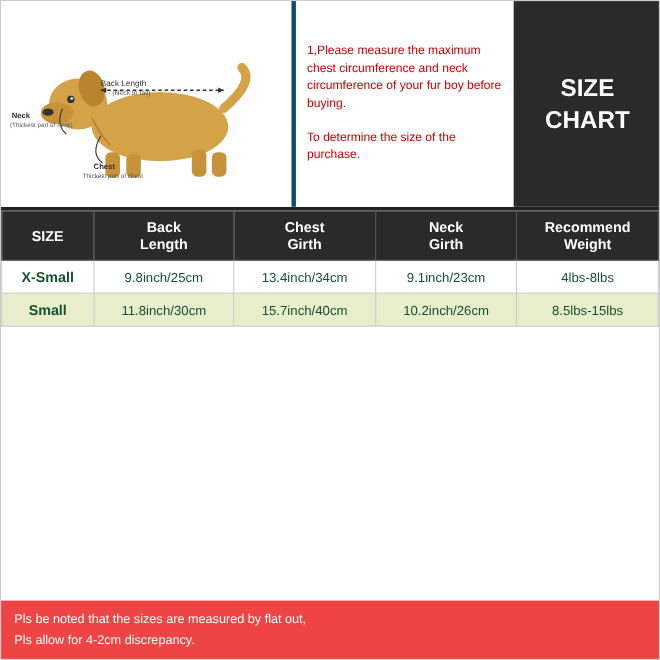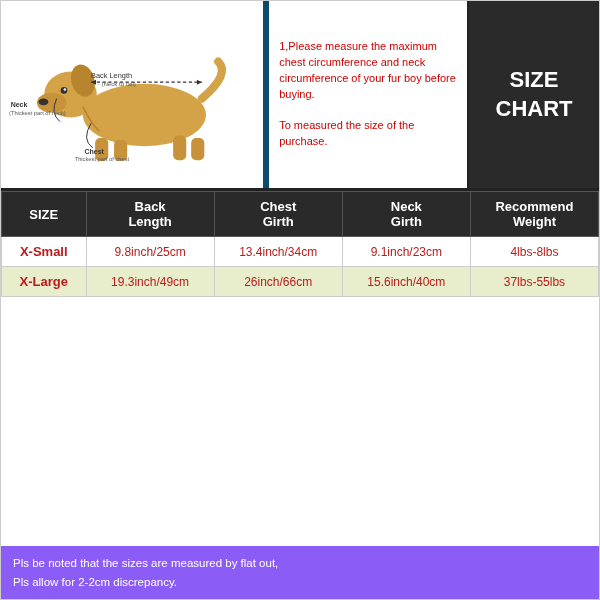--- a/index.html
+++ b/index.html
@@ -24,21 +24,21 @@
       height: 190px;
       border-bottom: 3px solid #222;
     }
     .dog-diagram {
       width: 310px;
       background: #fff;
       display: flex;
       align-items: center;
       justify-content: center;
       padding: 8px;
-      border-right: 6px solid #0c4a6e;
+      border-right: 4px solid #0c4a6e;
       position: relative;
     }
     .dog-diagram svg {
       width: 100%;
       height: 100%;
     }
     .instructions {
       width: 230px;
       background: #fff;
       padding: 8px 10px;
@@ -93,30 +93,30 @@
       background: #fff;
     }
     tbody tr:nth-child(even) {
       background: #e8edcc;
     }
     tbody td {
       font-size: 12px;
       padding: 7px 4px;
       text-align: center;
       border: 1px solid #ccc;
-      color: #b91c1c;
+      color: #14532d;
     }
     tbody td:first-child {
       font-weight: bold;
       font-size: 13px;
     }
 
     
     .footer {
-      background: #8b5cf6;
+      background: #ef4444;
       padding: 8px 12px;
       color: #fff;
       font-size: 11.5px;
       line-height: 1.6;
     }
   </style>
 </head>
 <body>
 
 <div class="container">
@@ -163,21 +163,21 @@
         <path d="M100 120 Q88 140 102 150" stroke="#333" stroke-width="1.2" fill="none"></path>
         <text x="92" y="157" font-size="8.5" fill="#333" font-family="Arial" font-weight="bold">Chest</text>
         <text x="80" y="166" font-size="7" fill="#555" font-family="Arial">Thickest part of chest</text>
       </svg>
     </div>
 
     <div class="instructions">
       <p>
         <span>1,Please measure the maximum chest circumference and neck circumference of your fur boy before buying.</span>
         <br><br>
-        <span>To measured the size of the purchase.</span>
+        <span>To determine the size of the purchase.</span>
         <br>
       </p>
     </div>
 
     <div class="size-chart-label">
       <span>SIZE<br>CHART</span>
     </div>
 
   </div>
 
@@ -194,28 +194,28 @@
       </thead>
       <tbody id="table-body">
       <tr>
             <td>X-Small</td>
             <td>9.8inch/25cm</td>
             <td>13.4inch/34cm</td>
             <td>9.1inch/23cm</td>
             <td>4lbs-8lbs</td>
           </tr>
           <tr>
-            <td>X-Large</td>
-            <td>19.3inch/49cm</td>
-            <td>26inch/66cm</td>
-            <td>15.6inch/40cm</td>
-            <td>37lbs-55lbs</td>
+            <td>Small</td>
+            <td>11.8inch/30cm</td>
+            <td>15.7inch/40cm</td>
+            <td>10.2inch/26cm</td>
+            <td>8.5lbs-15lbs</td>
           </tr>
         </tbody>
     </table>
   </div>
 
   <div class="footer">
     <div>Pls be noted that the sizes are measured by flat out,</div>
-    <div>Pls allow for 2-2cm discrepancy.</div>
+    <div>Pls allow for 4-2cm discrepancy.</div>
   </div>
 
 </div>
 
 </body></html>

